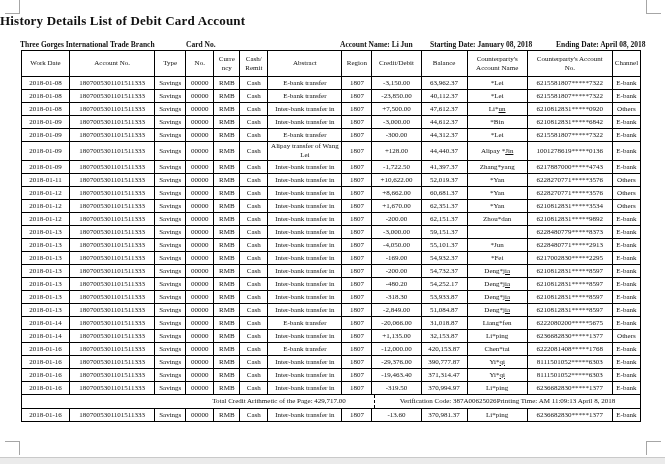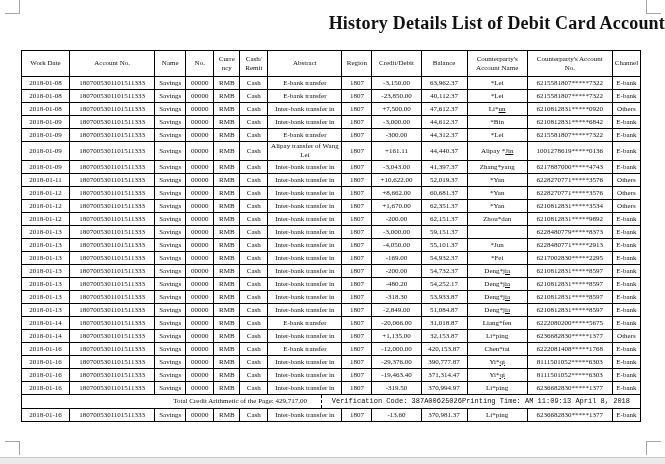--- a/index.html
+++ b/index.html
@@ -11,21 +11,21 @@
   .page{position:absolute;inset:0;background:#fff;}
   
   .crop{position:absolute;width:14px;height:13px;}
   .crop.tl{left:5px;top:0;border-right:1px solid #a6a6a6;border-bottom:1px solid #a6a6a6;}
   .crop.tr{left:646px;top:0;border-left:1px solid #a6a6a6;border-bottom:1px solid #a6a6a6;}
   .crop.bl{left:5px;top:441px;border-right:1px solid #a6a6a6;border-top:1px solid #a6a6a6;}
   .crop.br{left:646px;top:441px;border-left:1px solid #a6a6a6;border-top:1px solid #a6a6a6;}
 
   .title{
     position:absolute;top:13px;left:0;width:100%;
-    text-align:right;font-size:18px;font-weight:bold;letter-spacing:.2px;
+    text-align:left;font-size:13px;font-weight:bold;letter-spacing:.2px;
   }
   .info-line{position:absolute;top:40px;left:0;width:100%;height:10px;font-size:7.5px;font-weight:bold;}
   .info-line span{position:absolute;white-space:nowrap;}
   .i-branch{left:20px;}
   .i-card{left:186px;}
   .i-account{left:340px;}
   .i-start{left:430px;}
   .i-end{left:556px;}
 
   table.hist{
@@ -49,38 +49,45 @@
     text-decoration-color:#d01000;
     text-decoration-thickness:1px;
     text-underline-offset:1px;
     text-decoration:underline;
   }
   tr.totals td{padding:0;height:13px;border-left:1.5px solid #000;border-right:1.5px solid #000;}
   .t-wrap{display:flex;width:100%;height:13px;align-items:stretch;}
   .t-sec{display:flex;align-items:center;justify-content:center;white-space:nowrap;font-size:7px;}
   .t-debit{width:161px;border-right:1px dashed #000;margin-top:40px;}
   .t-credit{width:190px;border-right:1px dashed #000;}
-  .t-last{flex:1;justify-content:center;padding:0 10px;font-family:Liberation Mono, monospace;}
+  .t-last{flex:1;justify-content:center;padding:0 10px;}
   .bottom-strip{
     position:absolute;left:0;bottom:0;width:100%;height:6px;
     background:#ebebeb;border-top:1px solid #c9c9c9;
   }
 </style>
 </head>
 <body>
 
 <div class="page">
 
   <div class="crop tl"></div>
   <div class="crop tr"></div>
   <div class="crop bl"></div>
   <div class="crop br"></div>
 
   <div class="title">History Details List of Debit Card Account</div>
 
+  <div class="info-line">
+    <span class="i-branch">Three Gorges International Trade Branch</span>
+    <span class="i-card">Card No.</span>
+    <span class="i-account">Account Name: Li Jun</span>
+    <span class="i-start">Starting Date: January 08, 2018</span>
+    <span class="i-end">Ending Date: April 08, 2018</span>
+  </div>
 
   <table class="hist">
     <colgroup>
       <col style="width:48px">
         <col style="width:85px">
         <col style="width:31px">
       <col style="width:28px">
         <col style="width:26px">
         <col style="width:28px">
       <col style="width:74px">
@@ -88,21 +95,21 @@
         <col style="width:49px">
       <col style="width:46px">
         <col style="width:60px">
         <col style="width:85px">
       <col style="width:28px">
     </colgroup>
     <thead>
       <tr>
         <th>Work Date</th>
         <th>Account No.</th>
-        <th>Name</th>
+        <th>Type</th>
         <th>No.</th>
         <th>Curre
 ncy</th>
         <th>Cash/
 Remit</th>
         <th>Abstract</th>
         <th>Region</th>
         <th>Credit/Debit</th>
         <th>Balance</th>
         <th>Counterparty's
@@ -190,36 +197,36 @@
         </tr>
         <tr>
           <td>2018-01-09</td>
           <td>1807005301101511333</td>
           <td>Savings</td>
           <td>00000</td>
           <td>RMB</td>
           <td>Cash</td>
           <td>Alipay transfer of Wang Lei</td>
           <td>1807</td>
-          <td>+161.11</td>
+          <td>+128.00</td>
           <td>44,440.37</td>
           <td>Alipay *<span class="squig">Jin</span></td>
           <td>1001278619*****0136</td>
           <td>E-bank</td>
         </tr>
         <tr>
           <td>2018-01-09</td>
           <td>1807005301101511333</td>
           <td>Savings</td>
           <td>00000</td>
           <td>RMB</td>
           <td>Cash</td>
           <td>Inter-bank transfer in</td>
           <td>1807</td>
-          <td>-3,043.00</td>
+          <td>-1,722.50</td>
           <td>41,397.37</td>
           <td>Zhang*yang</td>
           <td>6217887000*****4743</td>
           <td>E-bank</td>
         </tr>
         <tr>
           <td>2018-01-11</td>
           <td>1807005301101511333</td>
           <td>Savings</td>
           <td>00000</td>

